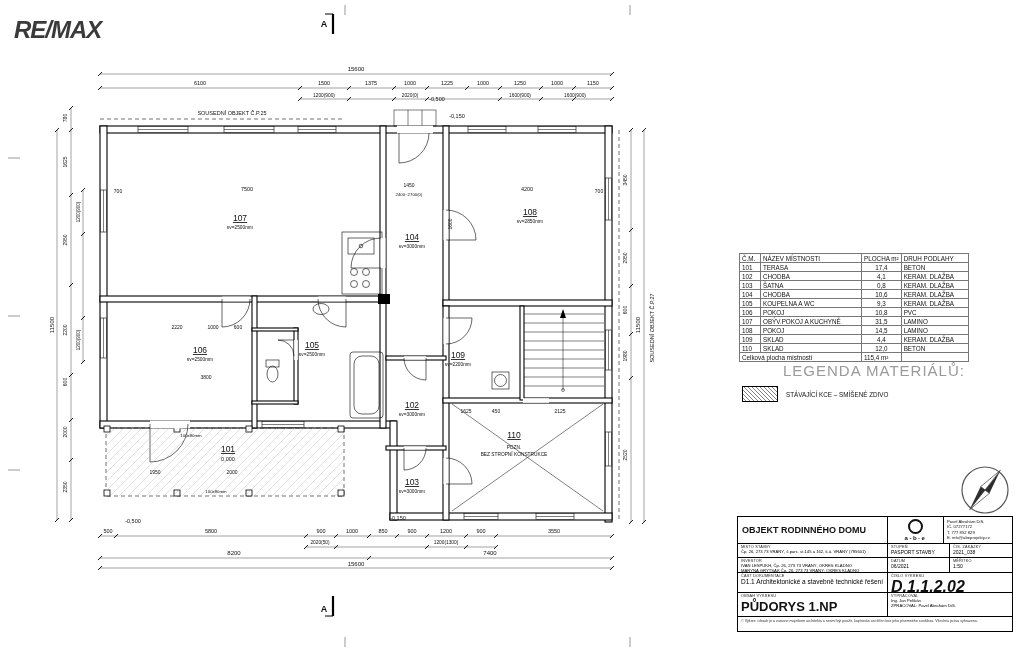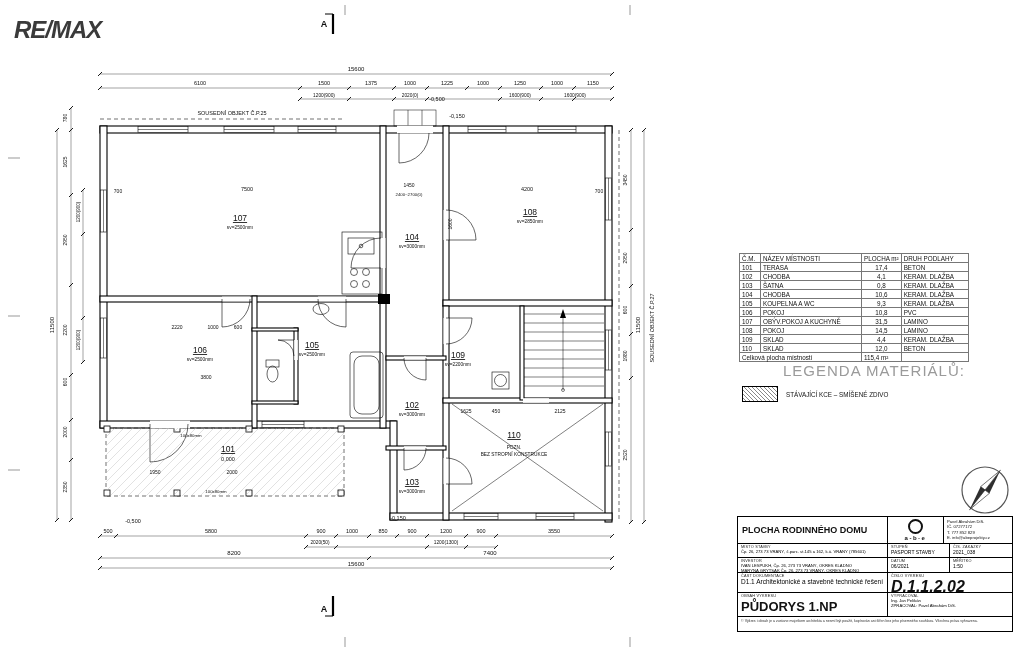--- a/index.html
+++ b/index.html
@@ -523,21 +523,21 @@
 
   <div class="legend-title" id="lt-mat">LEGENDA MATERIÁLŮ:</div>
   <div class="mat-row">
     <span class="swatch"></span>
     <span class="mat-label">STÁVAJÍCÍ KCE – SMÍŠENÉ ZDIVO</span>
   </div>
 
 
   <div class="tblock">
     <div class="tb-row" style="height:27px">
-      <div class="cell c-main project">PLOCHA RODINNÉHO DOMU</div>
+      <div class="cell c-main project">OBJEKT RODINNÉHO DOMU</div>
       <div class="logo-box">
         <div class="logo-circle"></div>
         <div class="logo-text">a-b-e</div>
       </div>
       <div class="contact">
         <div>Pavel Abrahám DiS.</div>
         <div>IČ. 07277172</div>
         <div>T. 777 852 829</div>
         <div>E. info@abeprojekty.cz</div>
       </div>

